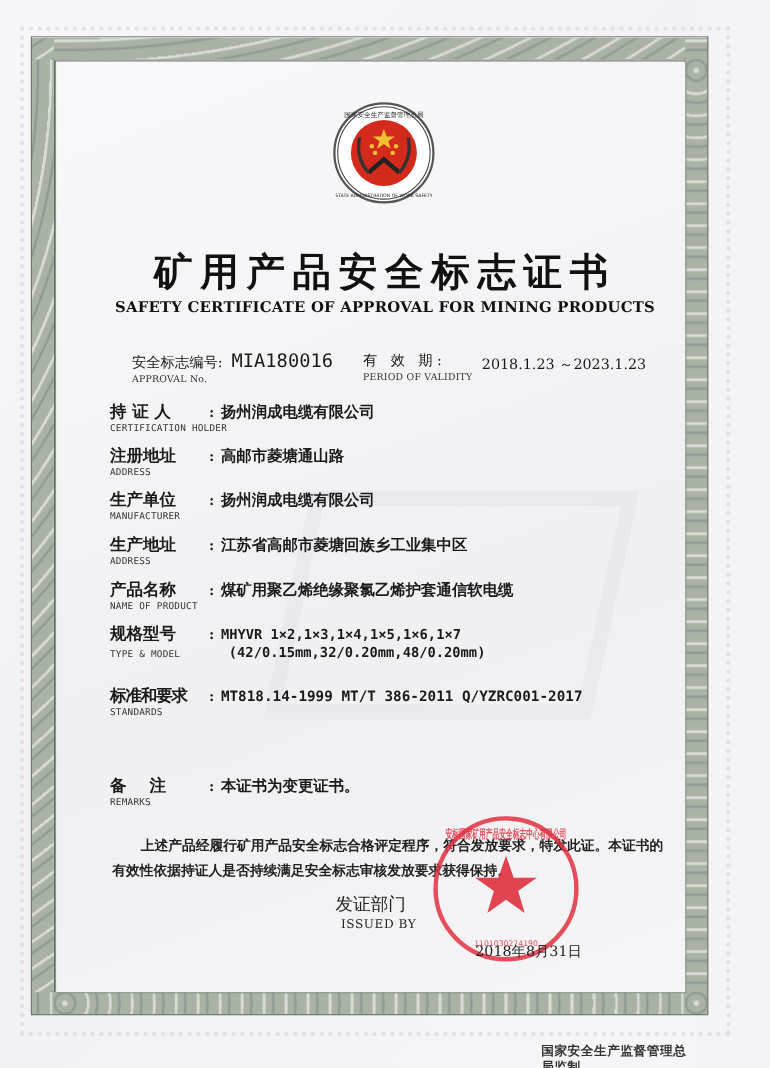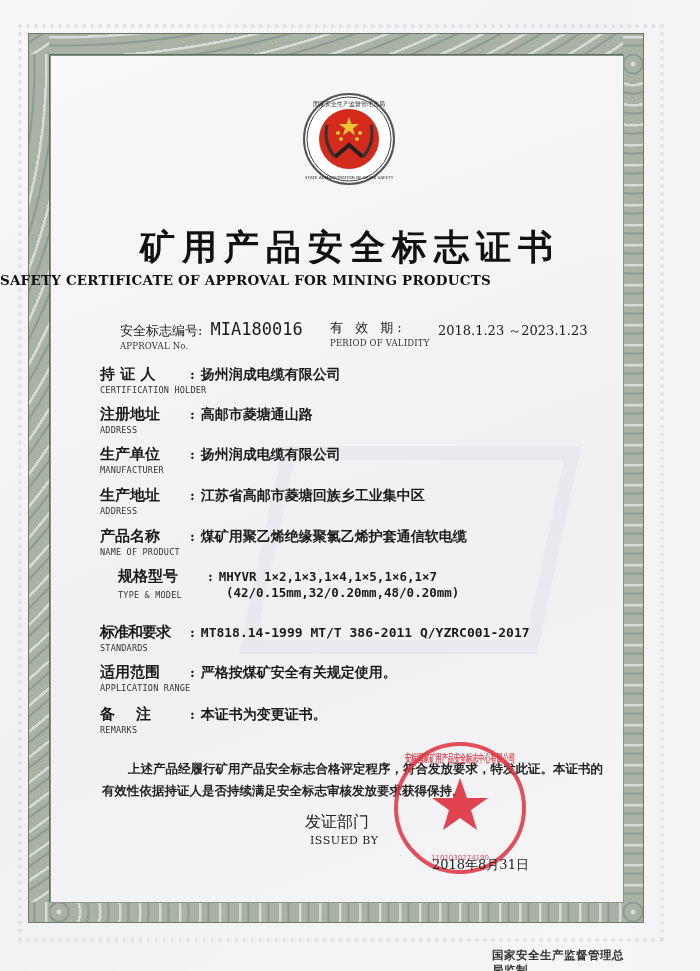--- a/index.html
+++ b/index.html
@@ -46,21 +46,21 @@
     position:absolute; left:303px; top:93px; width:92px; height:92px;
     border-radius:50%; background:#fff; border:2px solid #555;
     box-sizing:border-box;
   }
   .emblem svg { position:absolute; left:0; top:0; }
   .title-cn {
     position:absolute; left:0; width:700px; top:224px; text-align:center;
     font-size:35px; font-weight:bold; letter-spacing:7px; color:#111;
   }
   .title-en {
-    position:absolute; left:0; width:700px; top:272px; text-align:left;
+    position:absolute; left:0; width:700px; top:272px; text-align:center;
     font-size:13.5px; font-weight:bold; color:#111; letter-spacing:0.2px;
   }
   .meta { position:absolute; font-size:13px; }
   .meta .cn { font-size:13px; }
   .meta .en { font-size:8.5px; color:#333; display:block; margin-top:1px; letter-spacing:0.2px;}
   .mono { font-family:"DejaVu Sans Mono","Liberation Mono",monospace; }
   .field { position:absolute; left:100px; }
   .field .label-cn { font-size:15px; font-weight:bold; display:inline-block; width:90px; letter-spacing:0; }
   .field .colon { font-size:13px; font-weight:bold; margin-right:6px; }
   .field .value { font-size:14px; font-weight:bold; }
@@ -134,34 +134,30 @@
     <span class="label-en">MANUFACTURER</span>
   </div>
   <div class="field" style="top:485px;">
     <span class="label-cn">生产地址</span><span class="colon">:</span><span class="value">江苏省高邮市菱塘回族乡工业集中区</span>
     <span class="label-en">ADDRESS</span>
   </div>
   <div class="field" style="top:526px;">
     <span class="label-cn">产品名称</span><span class="colon">:</span><span class="value">煤矿用聚乙烯绝缘聚氯乙烯护套通信软电缆</span>
     <span class="label-en">NAME OF PRODUCT</span>
   </div>
-  <div class="field" style="top:566px;margin-left:18px;">
+  <div class="field" style="top:566px;">
     <span class="label-cn">规格型号</span><span class="colon">:</span><span class="value value-mono">MHYVR 1×2,1×3,1×4,1×5,1×6,1×7</span>
     <div style="position:relative; height:14px;">
       <span class="label-en" style="position:absolute; left:0; top:3px;">TYPE &amp; MODEL</span>
       <span class="value value-mono" style="position:absolute; left:108px; top:-1px; font-weight:bold;">(42/0.15mm,32/0.20mm,48/0.20mm)</span>
     </div>
   </div>
   <div class="field" style="top:622px;">
     <span class="label-cn" style="letter-spacing:-1px;">标准和要求</span><span class="colon">:</span><span class="value value-mono" style="font-size:13px !important;">MT818.14-1999 MT/T 386-2011 Q/YZRC001-2017</span>
     <span class="label-en">STANDARDS</span>
-  </div>
-  <div class="field" style="top:662px;">
-    <span class="label-cn">适用范围</span><span class="colon">:</span><span class="value">严格按煤矿安全有关规定使用。</span>
-    <span class="label-en">APPLICATION RANGE</span>
   </div>
   <div class="field" style="top:704px;">
     <span class="label-cn" style="white-space:pre;">备    注</span><span class="colon">:</span><span class="value">本证书为变更证书。</span>
     <span class="label-en">REMARKS</span>
   </div>
 
   <div class="body-text">上述产品经履行矿用产品安全标志合格评定程序，符合发放要求，特发此证。本证书的有效性依据持证人是否持续满足安全标志审核发放要求获得保持。</div>
 
   <div class="issued-cn">发证部门</div>
   <div class="issued-en">ISSUED BY</div>

